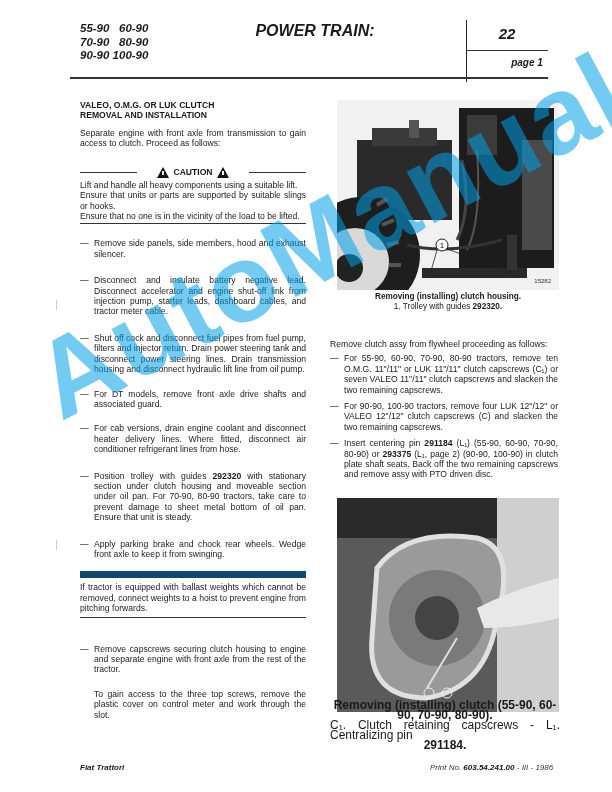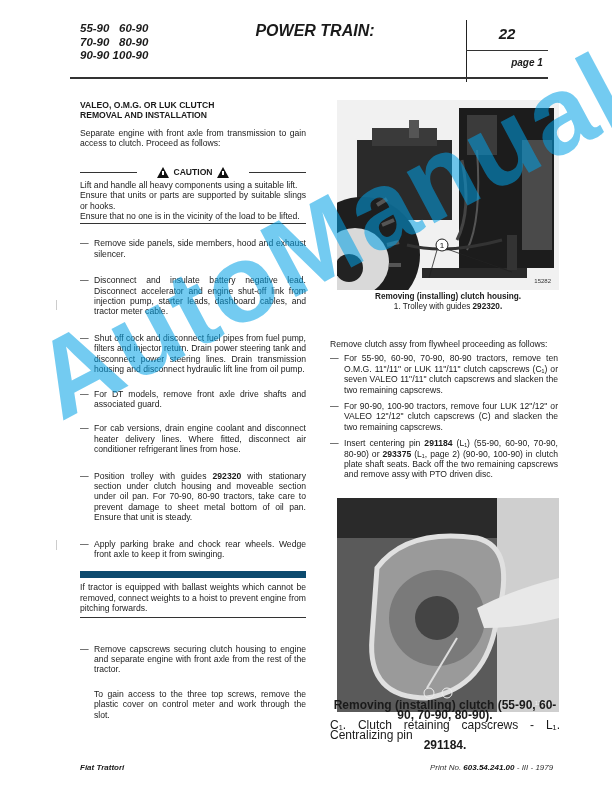--- a/index.html
+++ b/index.html
@@ -203,16 +203,16 @@
     </svg>
     <span class="photo-id">12511</span>
   </div>
   <div class="cap2">
     <div class="t">Removing (installing) clutch (55-90, 60-90, 70-90, 80-90).</div>
     <div class="d">C₁. Clutch retaining capscrews - L₁. Centralizing pin</div>
     <div class="pin">291184.</div>
   </div>
 
   <div class="foot-left">Fiat Trattori</div>
-  <div class="foot-right"><span>Print No. </span><span class="b">603.54.241.00</span><span> - III - 1979</span></div>
+  <div class="foot-right"><span>Print No. </span><span class="b">603.54.241.00</span><span> - III - 1986</span></div>
 
   <div class="watermark">AutoManual</div>
 </div>
 
 </body></html>

